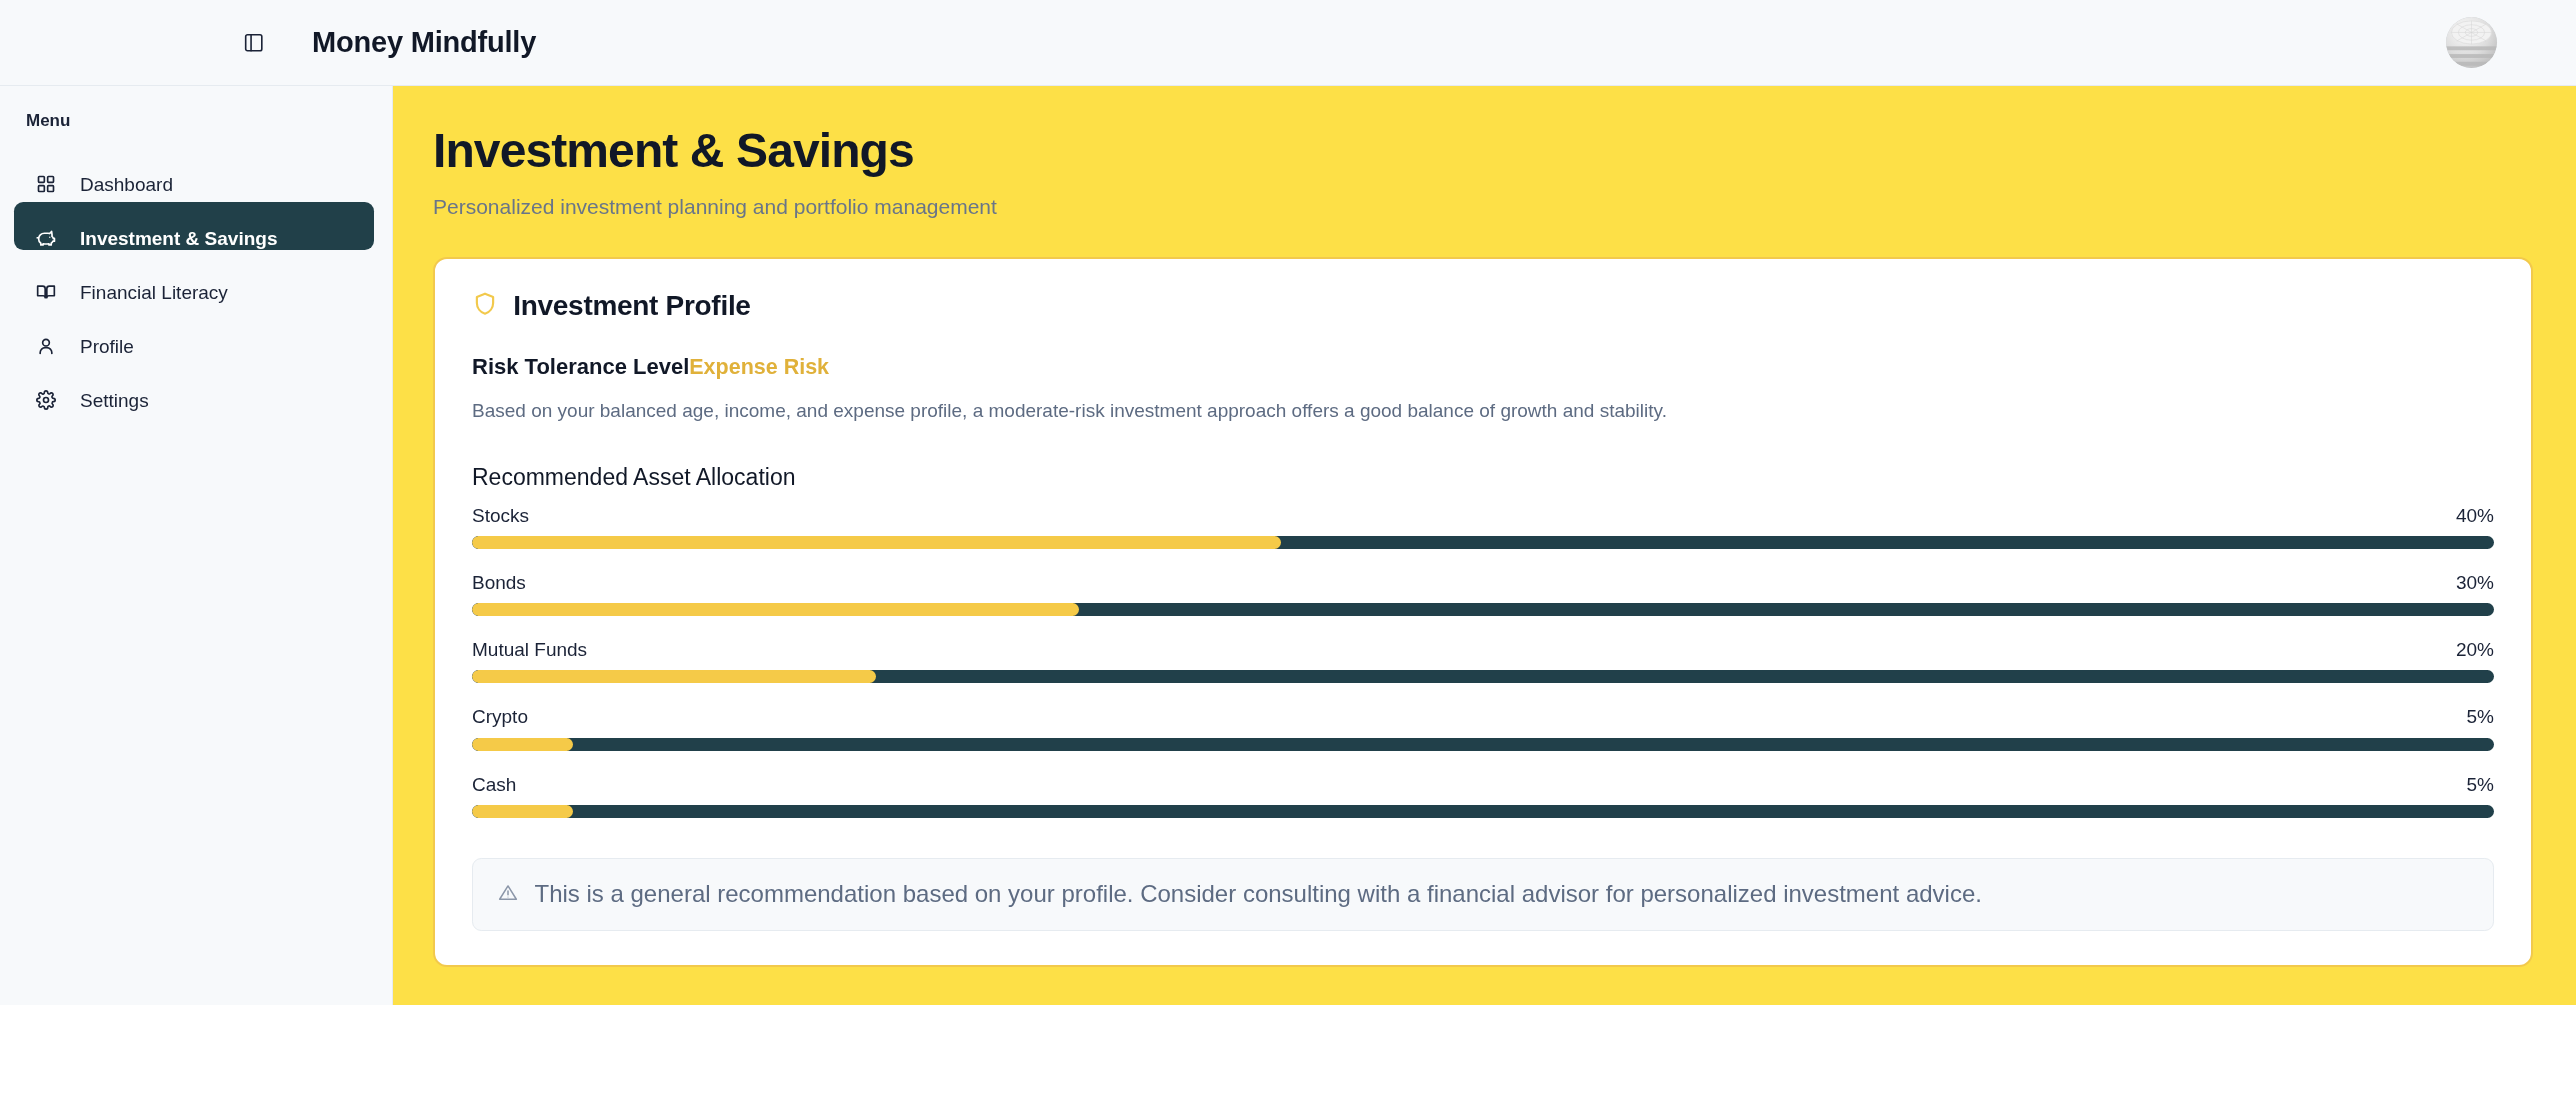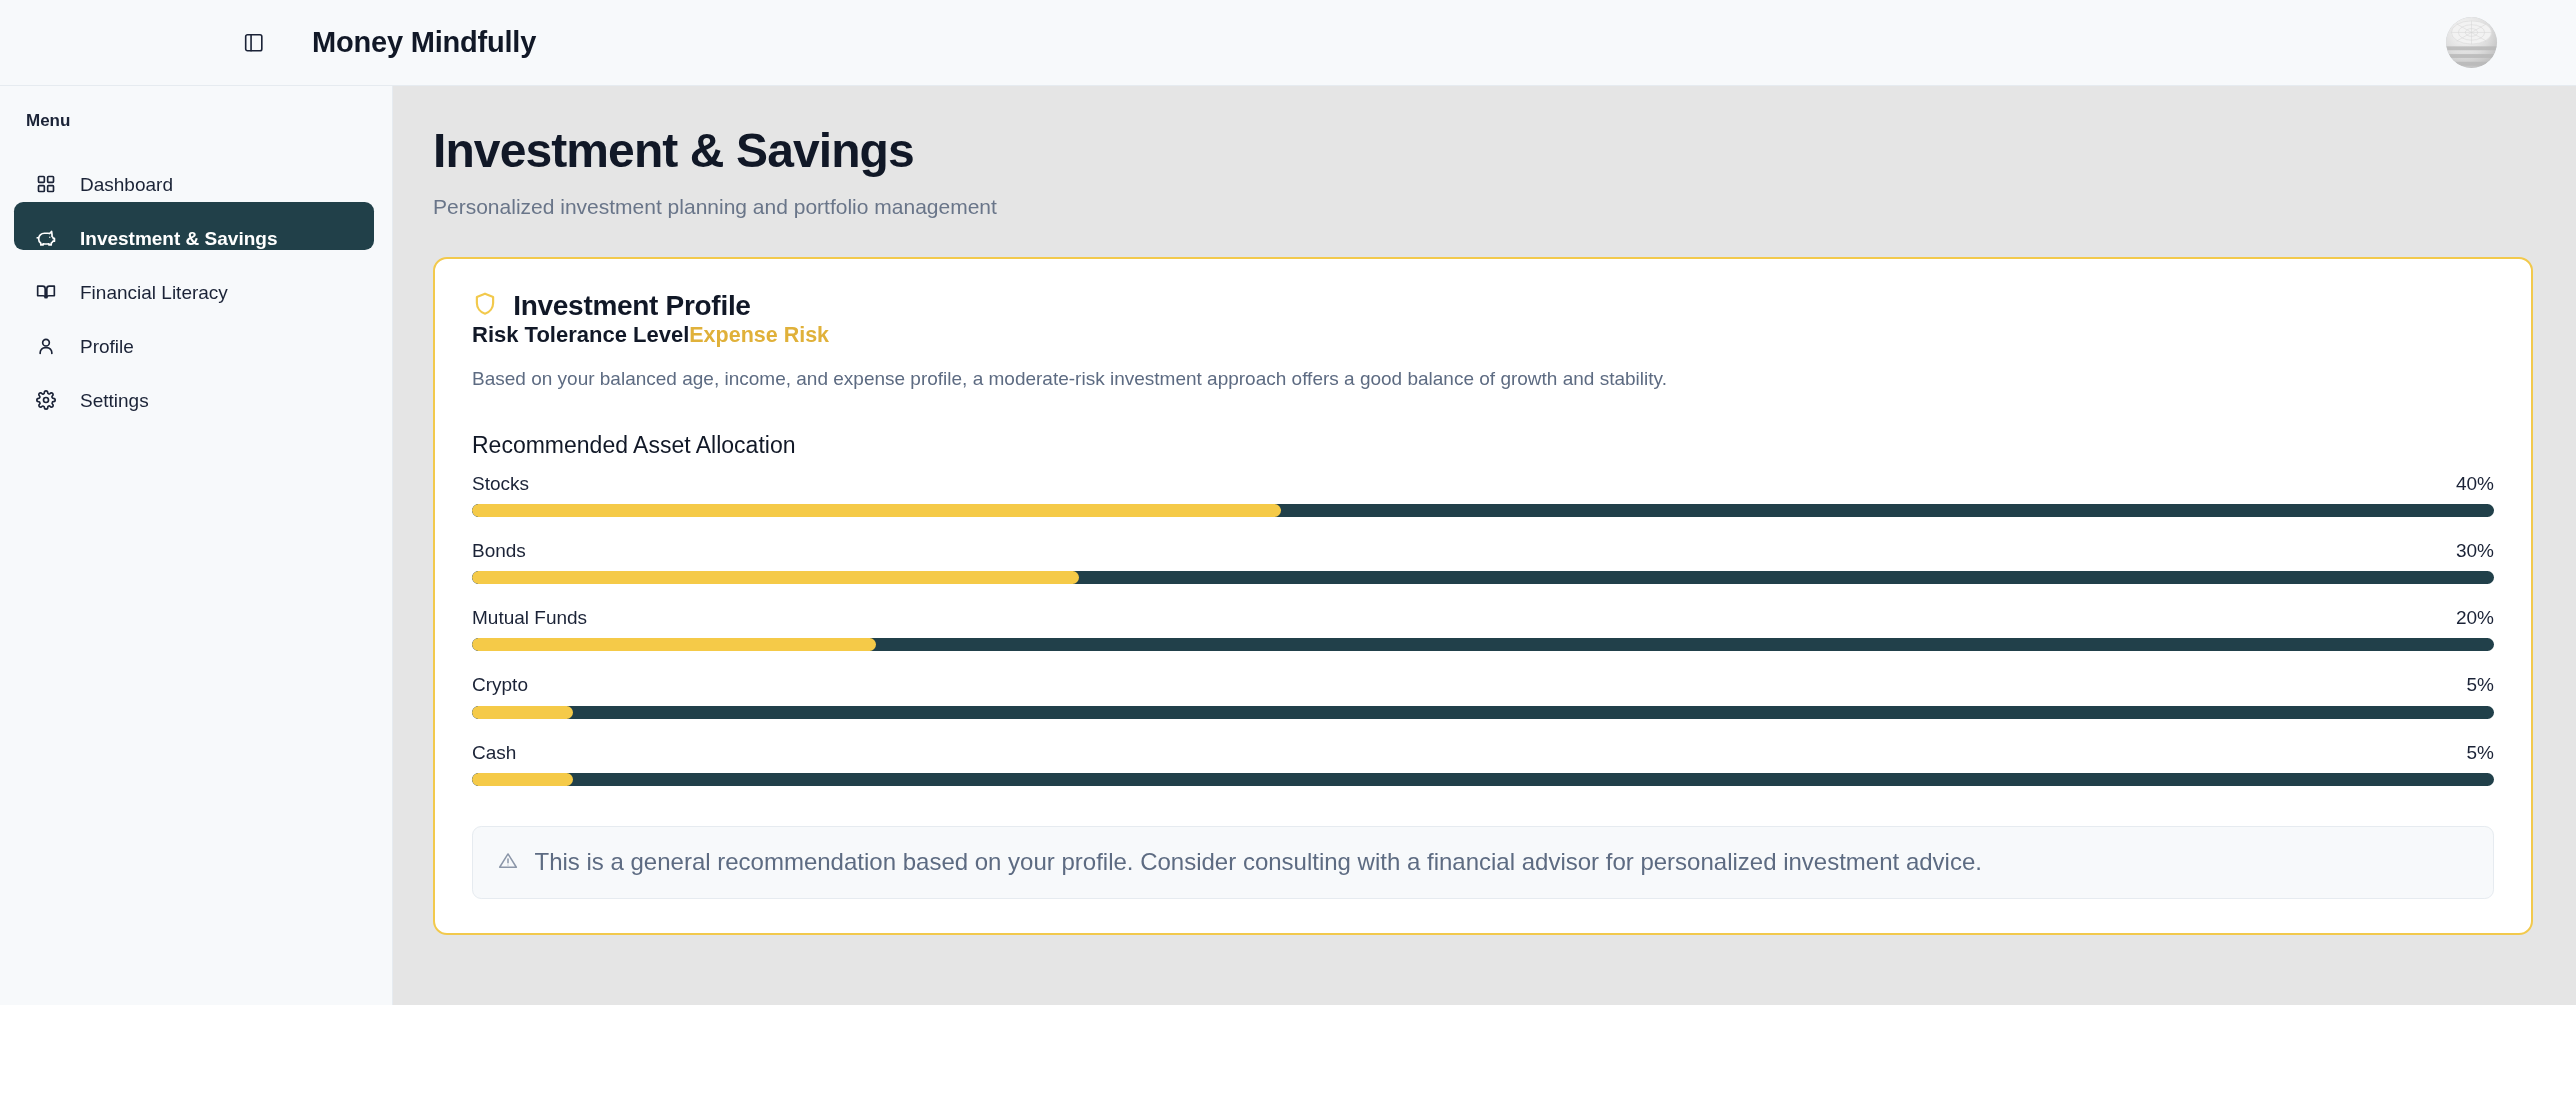--- a/index.html
+++ b/index.html
@@ -8,21 +8,21 @@
     height: 1118px;
     font-family: "Liberation Sans", sans-serif;
     background: #ffffff;
     overflow: hidden;
   }
   .app {
     width: 2576px;
     height: 1005px;
     display: flex;
     flex-direction: column;
-    background: #e5e5e5;
+    background: #fde047;
   }
 
   
   .topbar {
     height: 86px;
     min-height: 86px;
     background: #f7f9fb;
     border-bottom: 1.5px solid #e6ebf0;
     display: flex;
     align-items: center;
@@ -139,20 +139,21 @@
     margin-top: 38px;
     background: #ffffff;
     border: 2.3px solid #f2c94c;
     border-radius: 14px;
     padding: 31px 37px 34px 37px;
   }
   .card-head {
     display: flex;
     align-items: center;
     gap: 15.3px;
+    margin-bottom: 32px;
     text-align: center;
   }
   .card-title {
     font-size: 28px;
     font-weight: bold;
     color: #111827;
     letter-spacing: -0.3px;
   }
   .row-head {
     display: flex;

